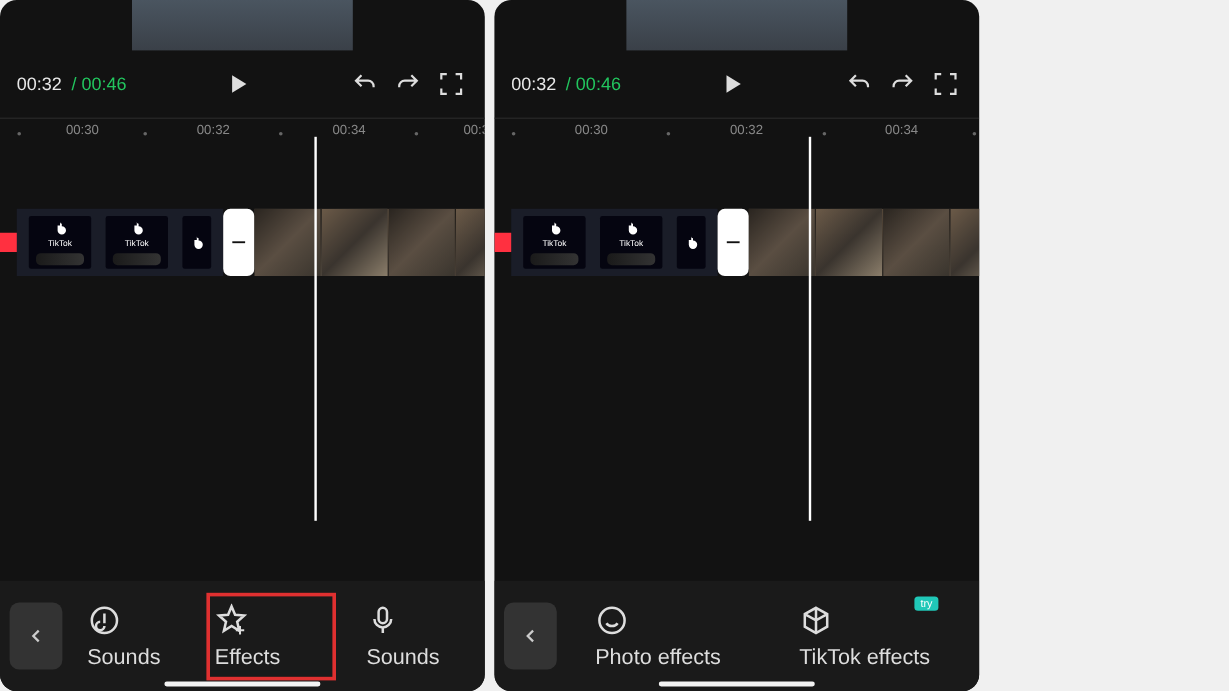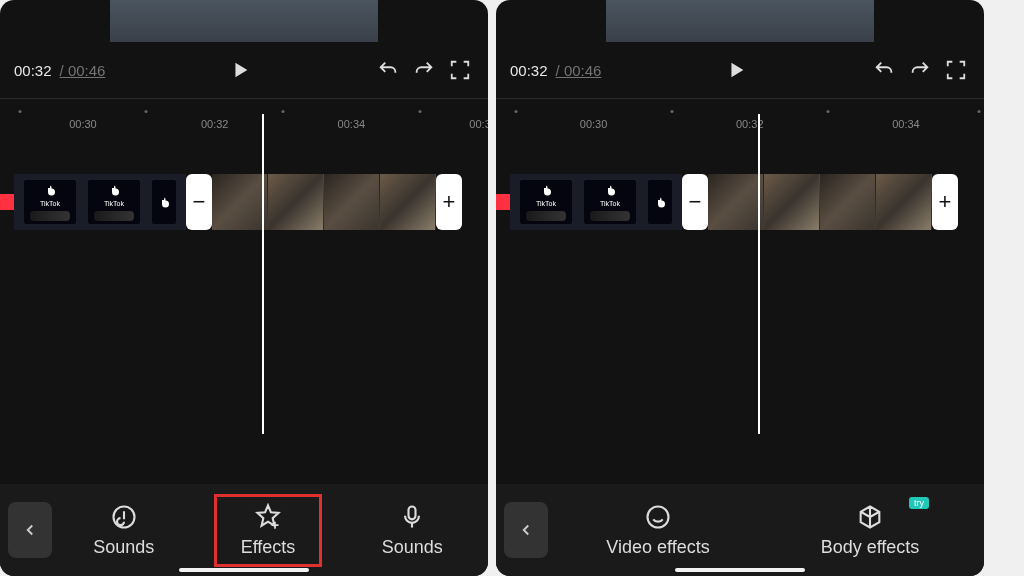--- a/index.html
+++ b/index.html
@@ -6,21 +6,21 @@
     body {
       font-family: -apple-system, BlinkMacSystemFont, sans-serif;
       background: #f0f0f0;
       width: 1024px;
       height: 576px;
       display: flex;
       gap: 8px;
       padding: 0;
     }
     .panel {
-      width: 488px;
+      width: 404px;
       height: 576px;
       background: #121212;
       position: relative;
       overflow: hidden;
       border-radius: 14px;
     }
     .preview-strip {
       height: 42px;
       background: linear-gradient(to bottom, #4a5560 0%, #3a4048 100%);
       margin: 0 110px;
@@ -37,43 +37,42 @@
       display: flex;
       align-items: center;
       padding: 14px 14px 10px;
       gap: 8px;
     }
     .time-display {
       font-size: 15px;
       color: #e8e8e8;
     }
     .time-total {
-      color: #737373;
-      text-decoration: underline;
+      color: #22c55e;
     }
     .ctrl-spacer { flex: 1; }
     .ctrl-btn {
       width: 28px;
       height: 28px;
       display: flex;
       align-items: center;
       justify-content: center;
       cursor: pointer;
     }
     .ctrl-btn svg { width: 22px; height: 22px; stroke: #ddd; fill: none; stroke-width: 2; }
     .play-btn svg { fill: #ddd; stroke: none; }
     .ruler {
       height: 26px;
       position: relative;
       border-top: 1px solid #2a2a2a;
       margin-top: 4px;
     }
     .ruler-tick {
       position: absolute;
-      top: 19px;
+      top: 4px;
       font-size: 11px;
       color: #888;
       transform: translateX(-50%);
     }
     .ruler-dot {
       position: absolute;
       top: 11px;
       width: 3px;
       height: 3px;
       background: #666;
@@ -177,21 +176,21 @@
     .back-btn svg { width: 18px; height: 18px; stroke: #ccc; fill: none; stroke-width: 2.5; }
     .tool-items {
       flex: 1;
       display: flex;
       justify-content: space-around;
       align-items: center;
     }
     .tool-item {
       display: flex;
       flex-direction: column;
-      align-items: center;
+      align-items: flex-start;
       gap: 6px;
       cursor: pointer;
       padding: 4px 8px;
       position: relative;
       min-width: 90px;
     }
     .tool-item svg { width: 28px; height: 28px; stroke: #ddd; fill: none; stroke-width: 1.8; }
     .tool-label { font-size: 18px; color: #ddd; }
     .highlight-box {
       border: 3px solid #e03030;
@@ -421,25 +420,25 @@
       <svg viewBox="0 0 24 24">
           <path d="M15 18l-6-6 6-6"></path>
         </svg>
     </div>
     <div class="tool-items">
       <div class="tool-item">
         <svg viewBox="0 0 24 24">
             <circle cx="12" cy="12" r="9"></circle>
             <path d="M8 14c1 1.5 2.5 2 4 2s3-.5 4-2M9 9h.01M15 9h.01"></path>
           </svg>
-        <span class="tool-label">Video effects</span>
+        <span class="tool-label">Photo effects</span>
       </div>
       <div class="tool-item">
         <span class="try-badge">try</span>
         <svg viewBox="0 0 24 24">
             <path d="M12 3l8 4.5v9L12 21l-8-4.5v-9zM12 3v18M4 7.5l8 4.5 8-4.5"></path>
           </svg>
-        <span class="tool-label">Body effects</span>
+        <span class="tool-label">TikTok effects</span>
       </div>
     </div>
     <div class="home-indicator"></div>
   </div>
 </div>
 
 </body></html>

